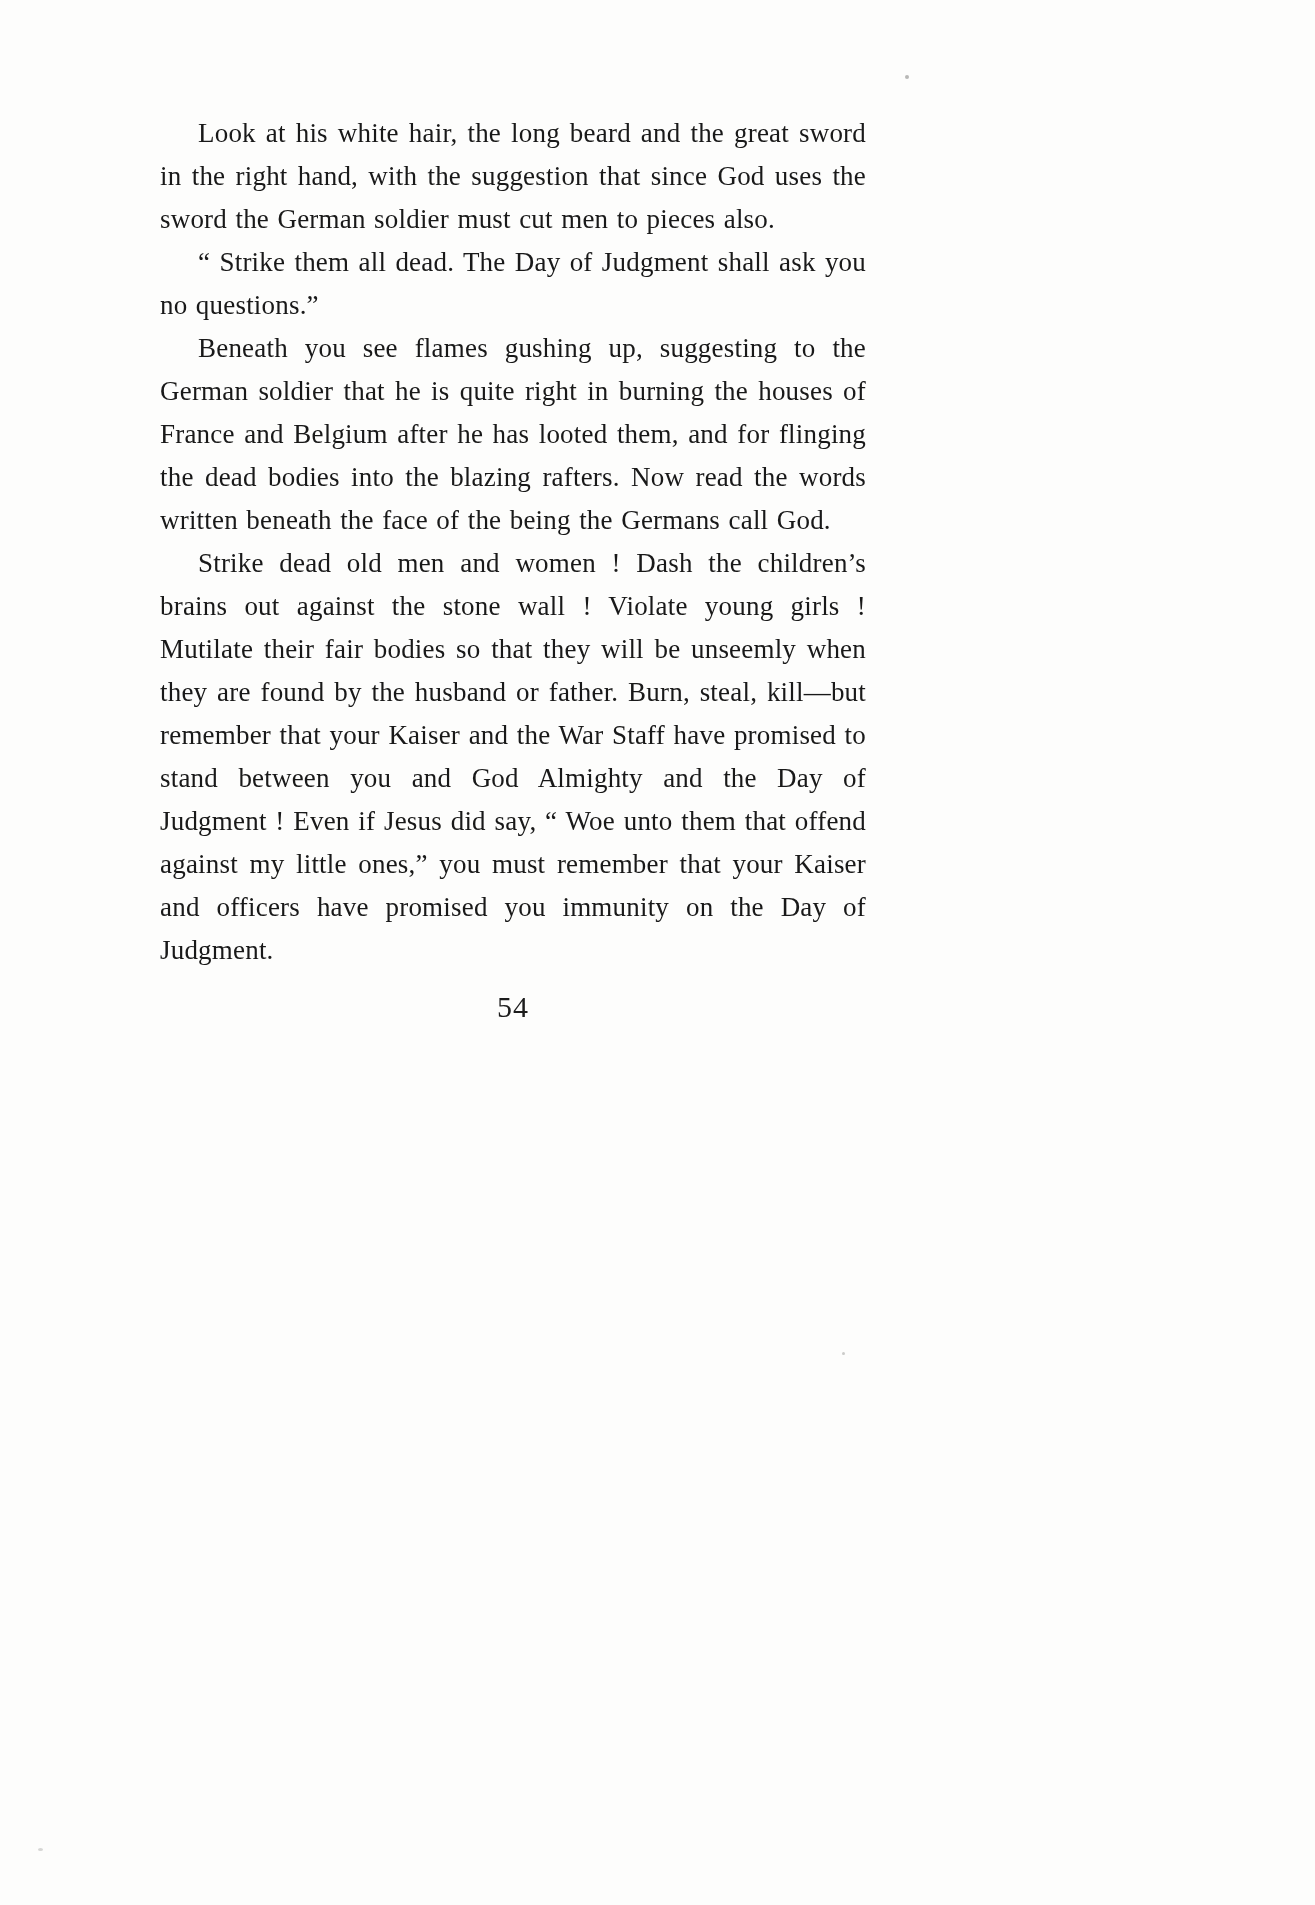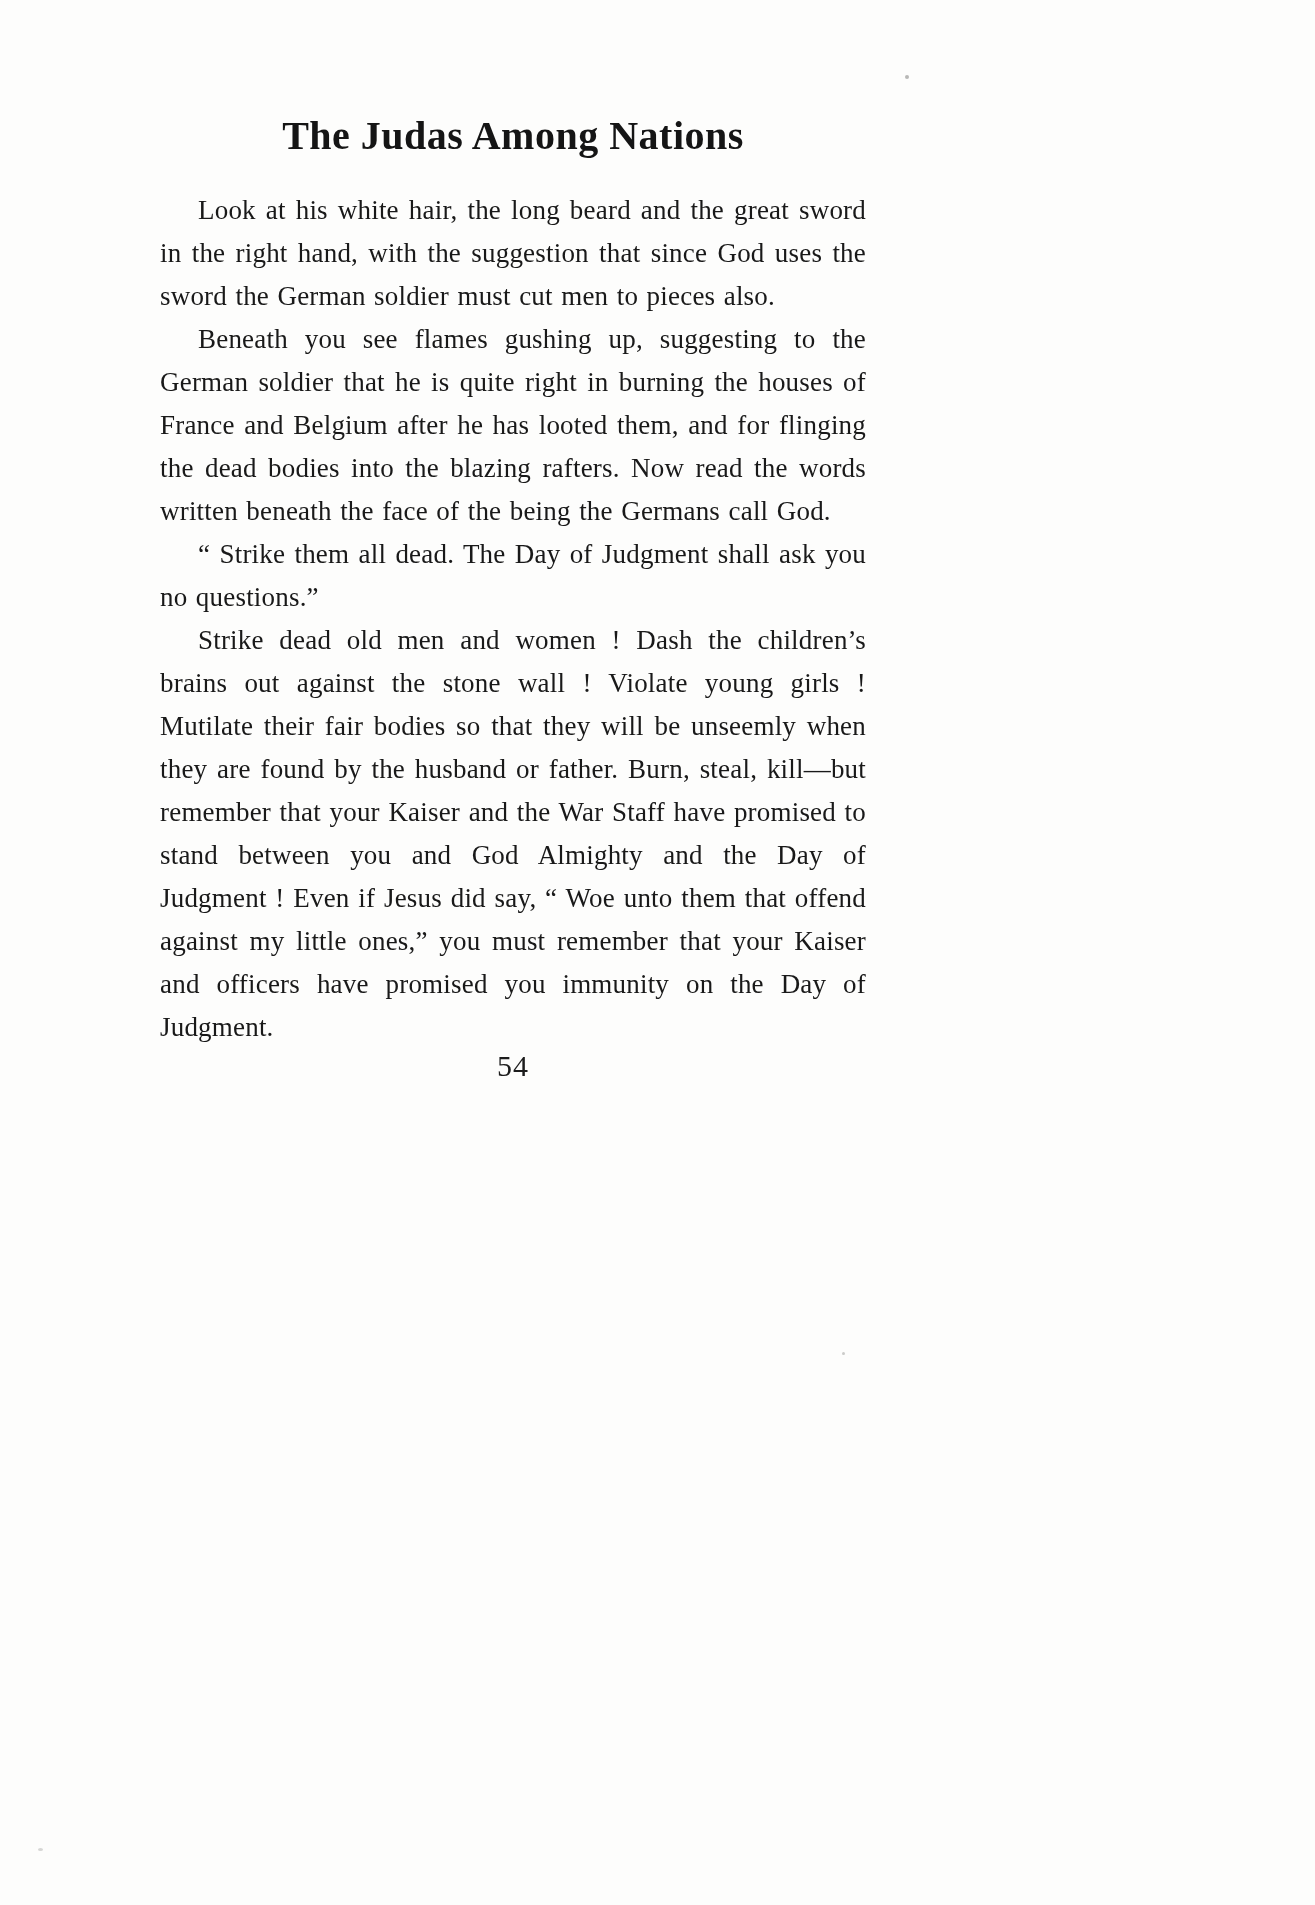--- a/index.html
+++ b/index.html
@@ -32,45 +32,45 @@
   .para {
     margin: 0;
     font-size: 27px;
     line-height: 43px;
     text-align: justify;
     text-indent: 38px;
     letter-spacing: 0.2px;
     word-spacing: 1.5px;
   }
   .page-number {
+    margin-top: 18px;
     text-align: center;
     font-size: 30px;
     letter-spacing: 1px;
     color: #1c1c1c;
   }
   .speck {
     position: absolute;
     border-radius: 50%;
     background: #9a9a98;
   }
   .speck-1 { left: 905px; top: 75px;  width: 4px; height: 4px; opacity: .7; }
   .speck-2 { left: 842px; top: 1352px; width: 3px; height: 3px; opacity: .5; }
   .speck-3 { left: 38px;  top: 1848px; width: 5px; height: 3px; opacity: .4; }
 </style>
 </head>
 <body>
 
 <div class="page-block">
-  <h1 class="title">The Judas Among Nations</h1>
 
   <p class="para">Look at his white hair, the long beard and the great sword in the right hand, with the suggestion that since God uses the sword the German soldier must cut men to pieces also.</p>
 
+  <p class="para">“ Strike them all dead. The Day of Judgment shall ask you no questions.”</p>
+
   <p class="para">Beneath you see flames gushing up, suggesting to the German soldier that he is quite right in burning the houses of France and Belgium after he has looted them, and for flinging the dead bodies into the blazing rafters. Now read the words written beneath the face of the being the Germans call God.</p>
-
-  <p class="para">“ Strike them all dead. The Day of Judgment shall ask you no questions.”</p>
 
   <p class="para">Strike dead old men and women ! Dash the children’s brains out against the stone wall ! Violate young girls ! Mutilate their fair bodies so that they will be unseemly when they are found by the husband or father. Burn, steal, kill—but remember that your Kaiser and the War Staff have promised to stand between you and God Almighty and the Day of Judgment ! Even if Jesus did say, “ Woe unto them that offend against my little ones,” you must remember that your Kaiser and officers have promised you immunity on the Day of Judgment.</p>
 
   <div class="page-number">54</div>
 </div>
 
 <div class="speck speck-1"></div>
 <div class="speck speck-2"></div>
 <div class="speck speck-3"></div>
 

